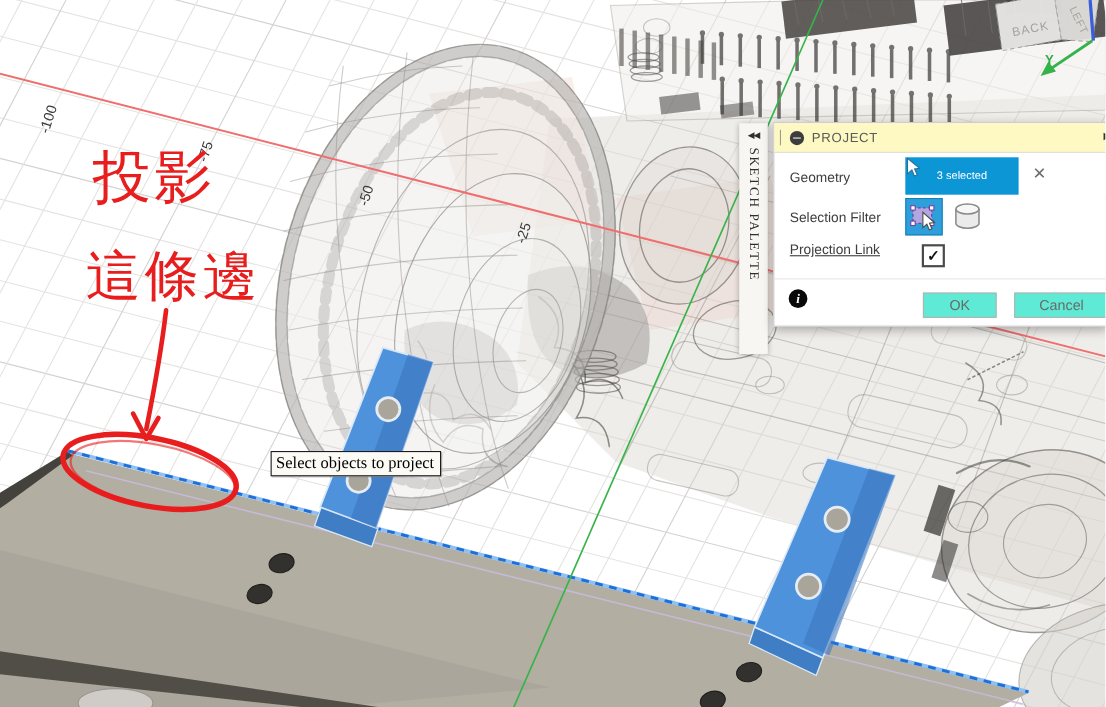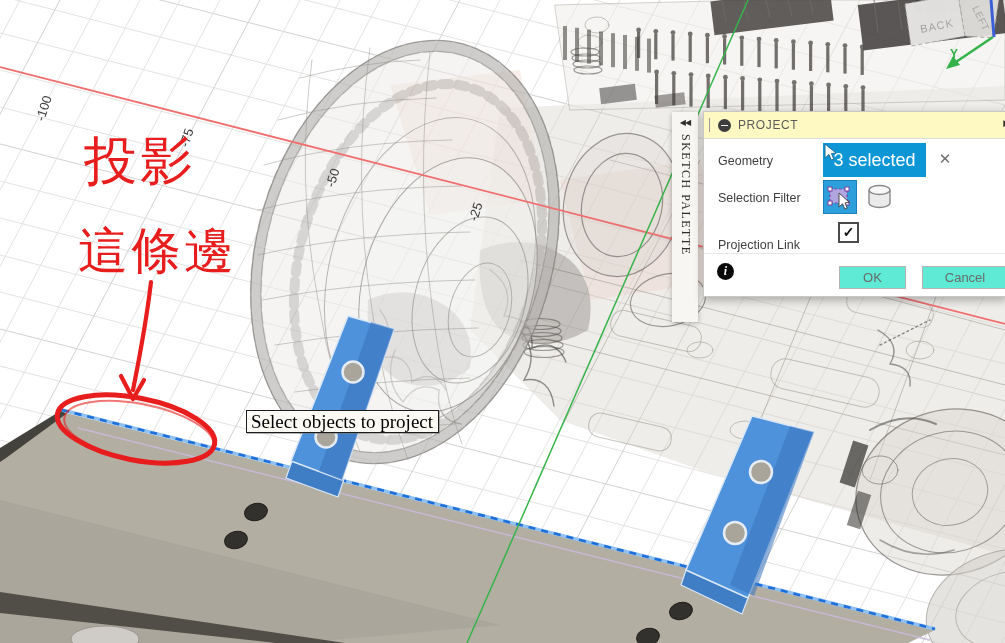--- a/index.html
+++ b/index.html
@@ -4,21 +4,21 @@
 <style>
   html,body{margin:0;padding:0;background:#ffffff;}
   .stage{position:relative;width:1005px;height:643px;overflow:hidden;background:#fff;
          font-family:"Liberation Sans",sans-serif;}
   .stage svg{position:absolute;left:0;top:0;}
 
   
   .tooltip{position:absolute;left:246px;top:410px;height:19px;line-height:19px;
     padding:1px 5px 1px 4px;background:#fbfaf5;border:1px solid #1c1c1c;
     box-shadow:1px 1px 0 rgba(120,120,120,.55);
-    font-family:"Liberation Serif",serif;font-size:19px;color:#000;white-space:nowrap;z-index:30;}
+    font-family:"Liberation Serif",serif;font-size:15px;color:#000;white-space:nowrap;z-index:30;}
 
   
   .palette{position:absolute;left:672px;top:112px;width:26px;height:210px;background:#f7f6f3;
     box-shadow:0 1px 5px rgba(0,0,0,.28);z-index:40;display:flex;flex-direction:column;align-items:center;}
   .palette .collapse{font-size:8px;color:#2f2f2f;letter-spacing:-1px;margin-top:6px;cursor:pointer;}
   .palette .vtitle{writing-mode:vertical-rl;font-family:"Liberation Serif",serif;font-size:12px;
     letter-spacing:1.5px;color:#2e2e2e;margin-top:7px;white-space:nowrap;}
 
   
   .dialog{position:absolute;left:703px;top:111px;width:302px;height:184px;background:#ffffff;
@@ -26,21 +26,21 @@
   .dlg-header{position:relative;height:26px;background:#fef9c3;border-bottom:1px solid #dddcda;
     display:flex;align-items:center;overflow:hidden;}
   .grip{width:1px;height:14px;background:#9a9a98;margin-left:5px;}
   .cmd-icon{width:13px;height:13px;border-radius:50%;background:#3d3d3d;margin-left:8px;position:relative;}
   .cmd-icon::after{content:"";position:absolute;left:3px;top:6px;width:7px;height:1.6px;background:#f1f0ee;}
   .dlg-title{font-size:12px;color:#5b5b5b;letter-spacing:.6px;margin-left:7px;}
   .expand{position:absolute;right:-7px;top:6px;font-size:9px;color:#333;letter-spacing:-2px;}
   .row-label{position:absolute;left:14px;font-size:12.5px;color:#3e3e3e;text-align:center;}
   .sel-btn{position:absolute;left:119px;top:31px;width:103px;height:34px;background:#0d96d6;
     display:flex;align-items:center;justify-content:center;gap:6px;cursor:pointer;}
-  .sel-btn span{color:#fff;font-size:18px;}
+  .sel-btn span{color:#fff;font-size:10px;}
   .x-btn{position:absolute;left:232px;top:38px;width:18px;height:18px;color:#6d6d6d;font-size:15px;
     line-height:18px;text-align:center;cursor:pointer;}
   .filter1{position:absolute;left:119px;top:68px;width:34px;height:34px;background:#2da0dc;
     border:1px solid #1b7fb8;box-sizing:border-box;cursor:pointer;}
   .filter2{position:absolute;left:160px;top:71px;width:31px;height:29px;cursor:pointer;}
   .chk{position:absolute;left:134px;top:110px;width:17px;height:17px;background:#fff;
     border:2px solid #4a4a4a;font-size:14px;font-weight:bold;color:#111;line-height:16px;
     text-align:center;cursor:pointer;}
   .sep{position:absolute;left:0;top:141px;width:100%;height:1px;background:#e7e6e4;}
   .info{position:absolute;left:13px;top:151px;width:17px;height:17px;border-radius:50%;background:#090909;
@@ -403,21 +403,21 @@
     </div>
     <div class="filter2">
       <svg width="31" height="29" viewBox="0 0 31 29">
         <g>
           <path d="M5,7 L5,20 A10.5,4.5 0 0 0 26,20 L26,7" fill="#ebebeb" stroke="#8a8a8a" stroke-width="1.4"></path>
           <ellipse cx="15.5" cy="7" rx="10.5" ry="4.5" fill="#f7f7f7" stroke="#8a8a8a" stroke-width="1.4"></ellipse>
         </g>
       </svg>
     </div>
 
-    <div class="row-label" style="top:126px;">Projection Link</div>
+    <div class="row-label" style="top:108px;text-decoration:underline;">Projection Link</div>
     <div class="chk">✓</div>
 
     <div class="sep"></div>
     <div class="info">i</div>
     <div class="btn ok">OK</div>
     <div class="btn cancel">Cancel</div>
   </div>
 
   <svg width="110" height="120" viewBox="0 0 110 120" style="left:895px;top:0;z-index:35;">
     <g transform="translate(-895,0)">

